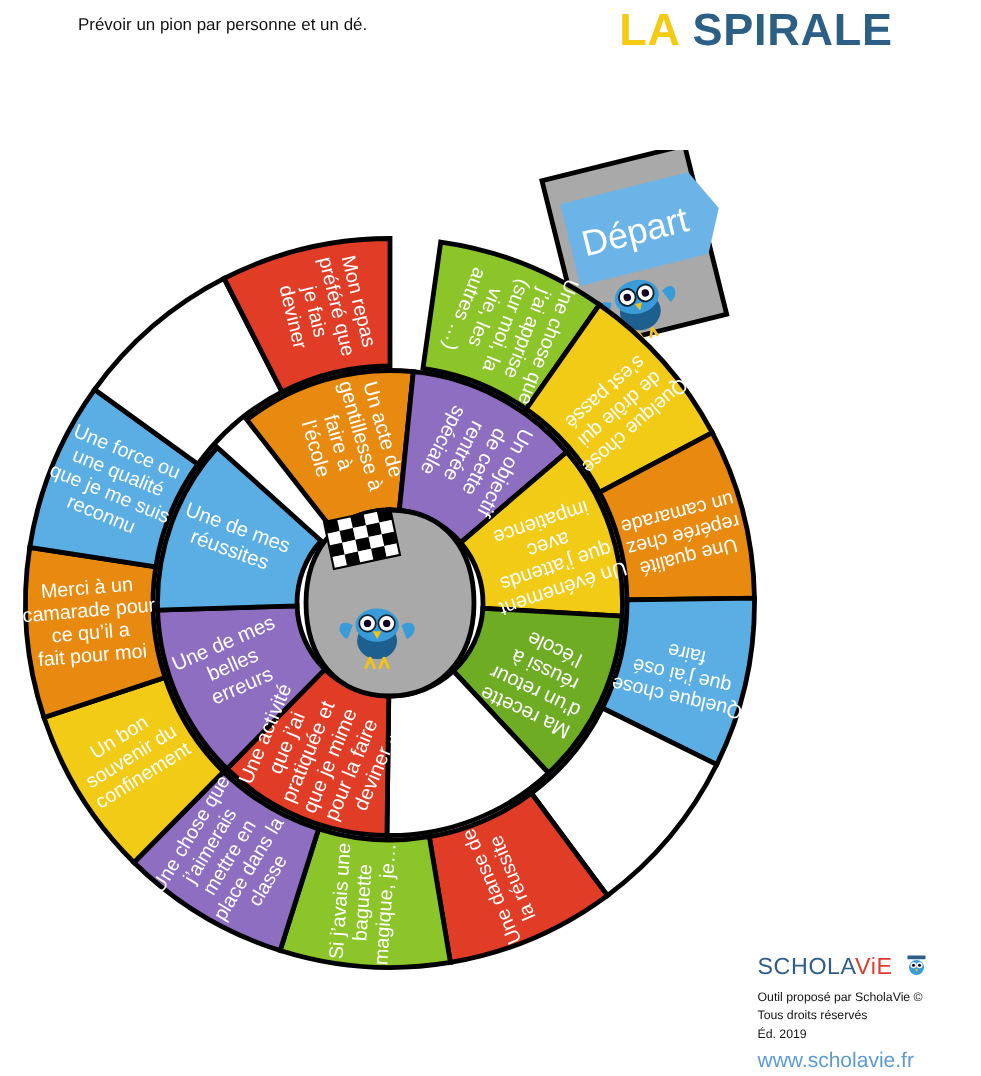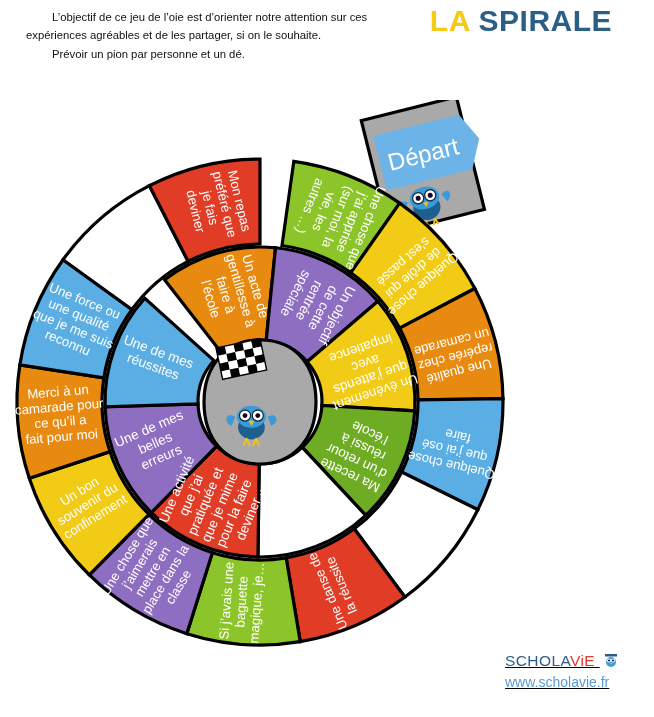--- a/index.html
+++ b/index.html
@@ -13,21 +13,21 @@
   
   #intro {
     position:absolute; left:26px; top:8px; width:350px;
     font-size:11.3px; line-height:1.62; color:#111;
     text-align:left;
   }
   #intro p { text-indent:26px; margin:0; }
 
   
   #title {
-    position:absolute; left:392px; top:2px; width:258px;
+    position:absolute; left:375px; top:2px; width:258px;
     text-align:center; font-weight:bold; font-size:30px;
     letter-spacing:.5px; line-height:1.28;
   }
   .t-la { color:#f5ca12; }
   .t-spirale { color:#2b5f86; }
   .t-du { color:#3fa535; }
   .t-bonheur { color:#6cb4e8; }
 
   
   #wheel {
@@ -39,33 +39,32 @@
   .segtext {
     font-family:"Liberation Sans", sans-serif;
     font-size:13.2px; fill:#ffffff; font-weight:400;
   }
   .segtext.mid { font-size:13.6px; }
 
   
   #depart { position:absolute; left:352px; top:100px; width:140px; height:130px; }
 
   
-  #footer { position:absolute; left:505px; top:652px; width:150px;text-decoration:underline; }
+  #footer { position:absolute; left:505px; top:636px; width:150px; }
   #brand { font-size:15.5px; letter-spacing:.4px; white-space:nowrap; }
   #brand .b1 { color:#2f5d8a; }
   #brand .b2 { color:#e23b2e; }
   #footlines { font-size:8.2px; color:#111; line-height:1.52; margin-top:3px; }
   #footlink { font-size:14px; color:#5b9bd5; margin-top:2px; }
   .owl-mini { display:inline-block; vertical-align:-2px; margin-left:3px; }
 </style>
 </head>
 <body>
 
 <div id="intro">
-  <p>L’objectif de ce jeu de l’oie est d’orienter notre attention sur ces expériences agréables et de les partager, si on le souhaite.</p>
   <p>Prévoir un pion par personne et un dé.</p>
 </div>
 
 <div id="title">
   <div>
     <span class="t-la">LA</span>
     <span class="t-spirale">SPIRALE</span>
   </div>
 </div>
 
@@ -225,14 +224,19 @@
         <rect x="4" y="2" width="24" height="5" fill="#2f5d8a"></rect>
         <ellipse cx="16" cy="18" rx="10" ry="10" fill="#3a9bd9"></ellipse>
         <circle cx="12" cy="15" r="4" fill="#fff"></circle>
           <circle cx="20" cy="15" r="4" fill="#fff"></circle>
         <circle cx="12" cy="15" r="2" fill="#102"></circle>
           <circle cx="20" cy="15" r="2" fill="#102"></circle>
         <path d="M14 20 L18 20 L16 24 Z" fill="#f2c21a"></path>
       </svg>
     </span>
   </div>
+  <div id="footlines">
+    <div>Outil proposé par ScholaVie ©</div>
+    <div>Tous droits réservés</div>
+    <div>Éd. 2019</div>
+  </div>
   <div id="footlink">www.scholavie.fr</div>
 </div>
 
 </body></html>

